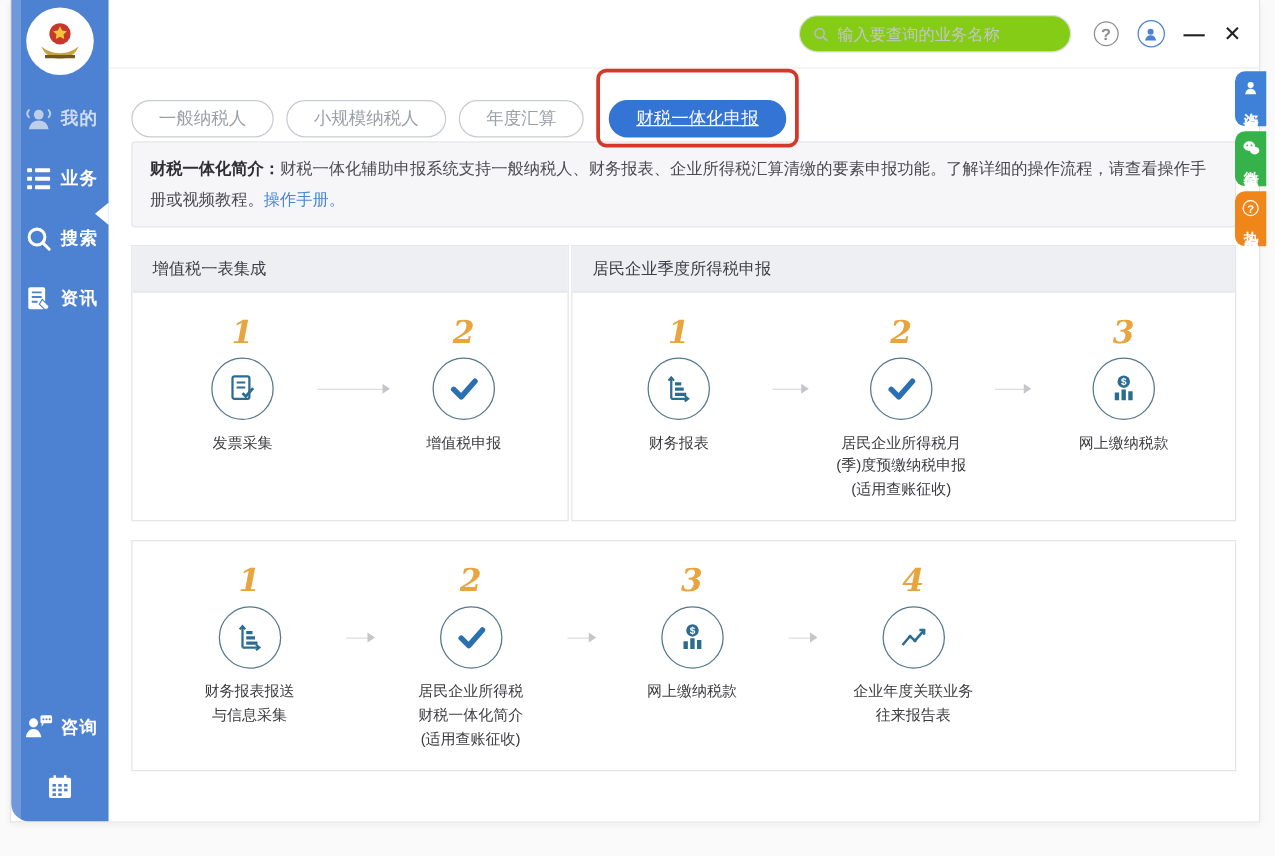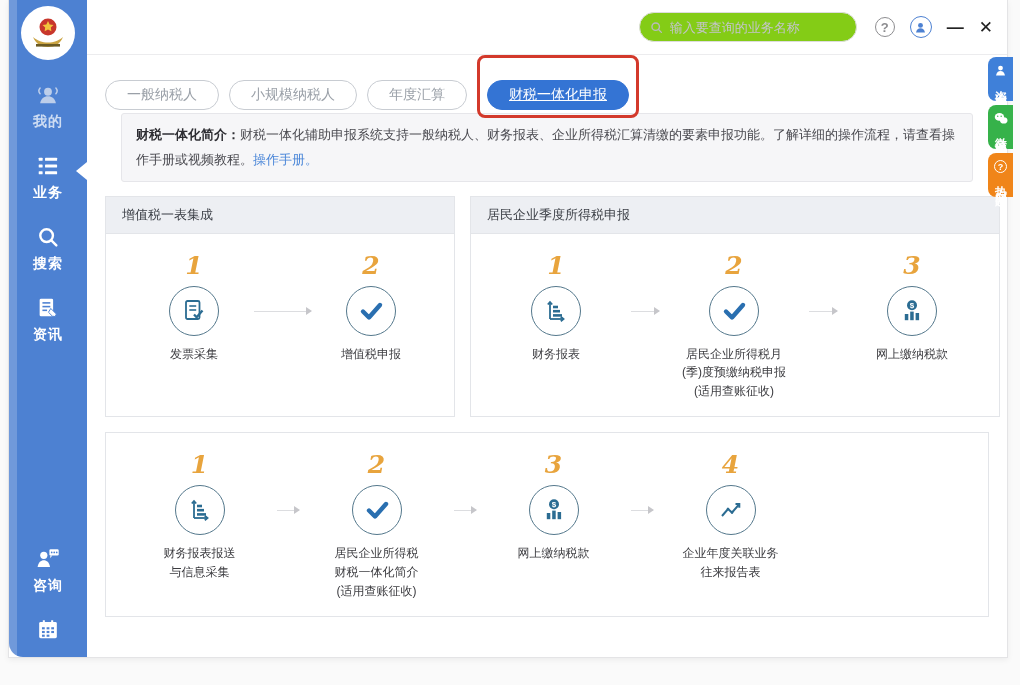--- a/index.html
+++ b/index.html
@@ -11,21 +11,21 @@
   html,body{width:1020px;height:685px;overflow:hidden;background:#fafafa;
     font-family:"Liberation Sans","DejaVu Sans",sans-serif;}
   .window{position:absolute;left:8px;top:0;width:1000px;height:658px;background:#fff;
     border:1px solid #e4e4e6;border-top:none;box-shadow:0 2px 6px rgba(0,0,0,.06);}
   
   .sidebar{position:absolute;left:0;top:0;width:78px;height:100%;
     background:linear-gradient(90deg,#7099da 0,#7099da 8px,var(--sidebar) 8px);
     border-bottom-left-radius:14px;display:flex;flex-direction:column;align-items:center;}
   .logo{width:54px;height:54px;border-radius:50%;background:#fff;margin-top:6px;
     display:flex;align-items:center;justify-content:center;flex:0 0 auto;}
-  .side-item{display:flex;flex-direction:column;align-items:center;gap:5px;margin-top:22px;cursor:pointer;}
+  .side-item{display:flex;flex-direction:row;align-items:center;gap:5px;margin-top:22px;cursor:pointer;}
   .side-item .lbl{color:#fff;font-size:14px;font-weight:bold;letter-spacing:1px;}
   .side-item.dim{opacity:.72;}
   .side-spacer{flex:1;}
   .side-bottom{margin-bottom:14px;}
   .active-arrow{position:absolute;left:67px;top:162px;width:0;height:0;
     border-right:11px solid #fff;border-top:9px solid transparent;border-bottom:9px solid transparent;}
   
   .titlebar{position:absolute;left:78px;top:0;right:0;height:55px;background:#fff;
     border-bottom:1px solid #ececee;display:flex;align-items:center;padding:0 14px 0 8px;}
   .nav{display:flex;align-items:center;gap:26px;}
@@ -42,24 +42,24 @@
     display:flex;align-items:center;justify-content:center;cursor:pointer;}
   .win-btn{font-size:17px;font-weight:bold;color:#222;cursor:pointer;line-height:1;}
   
   .content{position:absolute;left:78px;top:55px;right:0;bottom:0;background:#fff;padding:6px 18px 0;}
   .tabsrow{display:flex;align-items:center;gap:10px;height:50px;}
   .pill{height:30px;padding:0 21px;border-radius:16px;border:1px solid #c8ccd2;background:#fff;
     color:#9aa0a8;font-size:14px;display:flex;align-items:center;cursor:pointer;white-space:nowrap;margin-top:17px;}
   .pill.active{background:var(--tab-active);border-color:var(--tab-active);color:#fff;text-decoration:underline;}
   .anno-tab{border:3px solid var(--accent-red);border-radius:8px;padding:5px 7px;margin:-8px 0;}
   .introbox{background:#f6f6f8;border:1px solid #e6e6ea;border-radius:3px;padding:8px 14px;
-    font-size:13px;color:#4a4a50;line-height:1.95;margin:2px 16px 14px;}
+    font-size:13px;color:#4a4a50;line-height:1.95;margin:2px 0 14px;}
   .introbox .b{font-weight:bold;color:#2e2e33;}
   .introbox a{color:var(--link);text-decoration:none;cursor:pointer;}
-  .prow{display:flex;gap:15px;}
+  .prow{display:flex;gap:2px;}
   .panel{border:1px solid #e3e5e9;background:#fff;}
   .p1{flex:0 0 350px;} .p2{flex:1;} .p3{margin-top:15px;}
   .phead{background:#edeff3;border-bottom:1px solid #e3e5e9;padding:9px 16px;font-size:13px;color:#3a3e45;}
   .pbody{display:flex;align-items:flex-start;padding:18px 12px 16px;min-height:168px;}
   .p1 .pbody{padding-left:28px;} .p2 .pbody{padding-left:10px;} .p3 .pbody{padding-left:16px;min-height:176px;}
   .step{display:flex;flex-direction:column;align-items:center;cursor:pointer;}
   .w120{width:120px;} .w150{width:150px;} .w155{width:155px;}
   .stepnum{font-family:"DejaVu Serif",serif;font-style:italic;font-size:25px;line-height:28px;
     color:var(--step-number);font-weight:bold;}
   .stepcirc{width:50px;height:50px;border:1px solid #54788c;border-radius:50%;margin-top:6px;

